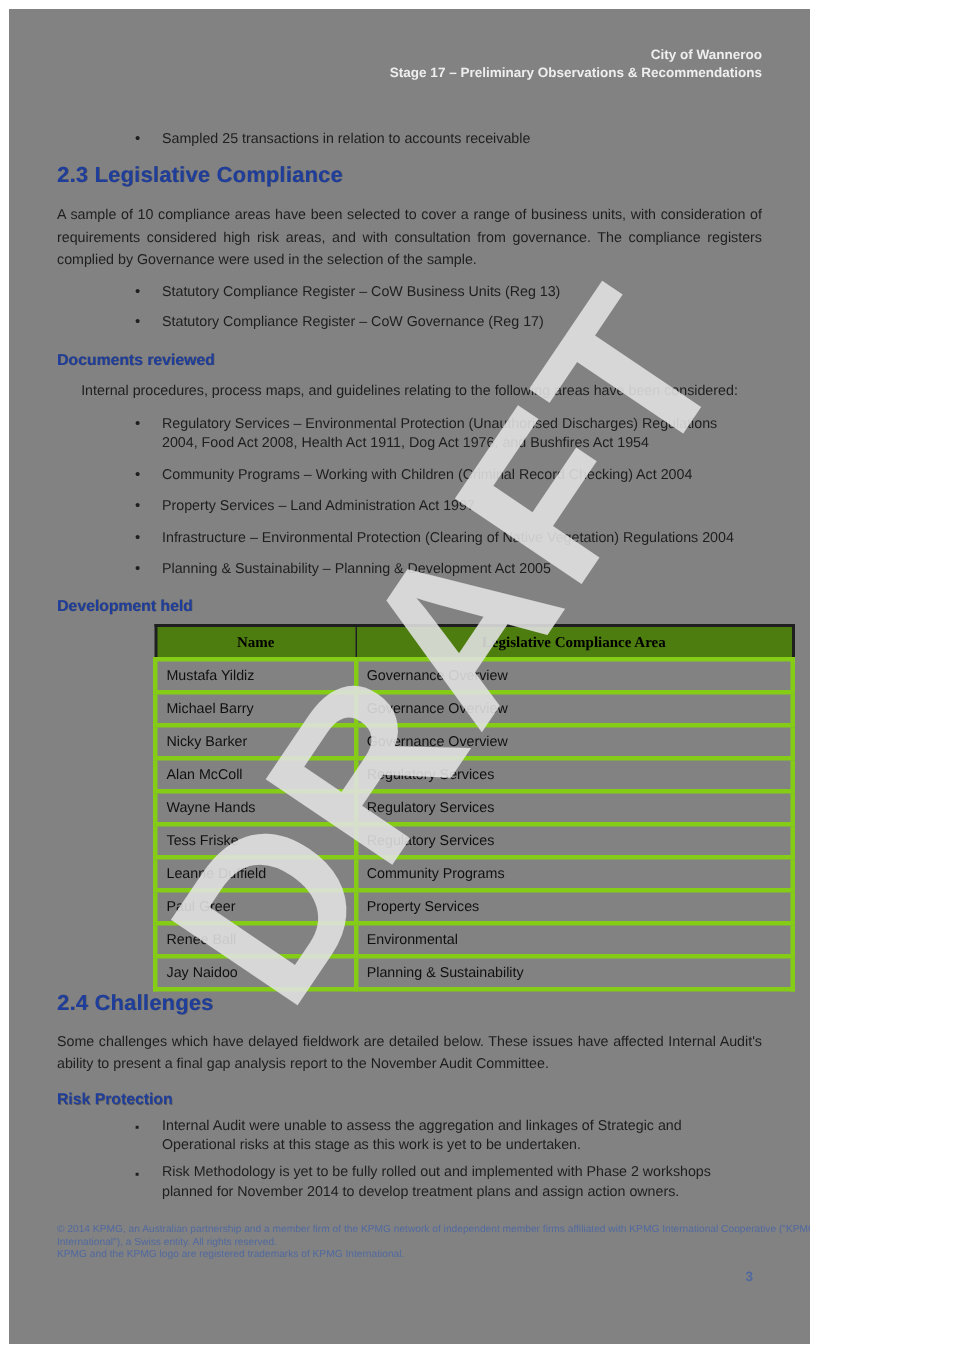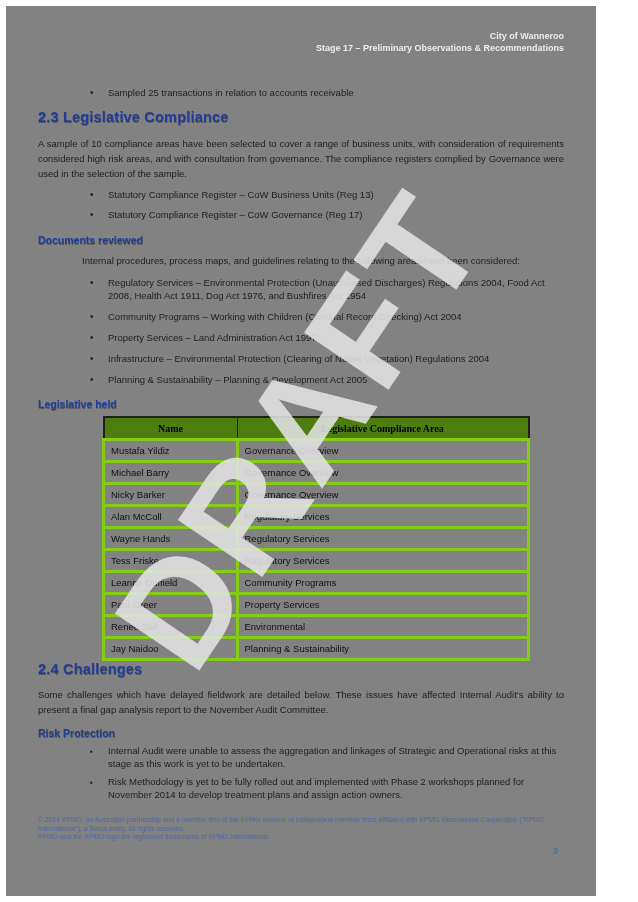--- a/index.html
+++ b/index.html
@@ -5,21 +5,21 @@
   html,body { margin:0; padding:0; }
   body {
     width:638px; height:902px;
     background:#ffffff;
     font-family:"Liberation Sans", sans-serif;
     position:relative;
     overflow:hidden;
   }
   .page {
     position:absolute; left:6px; top:6px;
-    width:590px; height:890px;
+    width:534px; height:890px;
     background:#828282;
     overflow:hidden;
   }
   .content { padding:24px 32px 0 32px; position:relative; }
 
   .doc-header {
     text-align:right;
     font-size:9px; line-height:12px;
     font-weight:bold;
     color:#eeeeee;
@@ -171,21 +171,21 @@
 
         <div class="bullet m8">
           <span>Infrastructure – Environmental Protection (Clearing of Native Vegetation) Regulations 2004</span>
         </div>
 
         <div class="bullet m8">
           <span>Planning &amp; Sustainability – Planning &amp; Development Act 2005</span>
         </div>
       </div>
 
-    <div class="sub-title m12">Legislative held</div>
+    <div class="sub-title m12">Development held</div>
 
     <table class="disc">
       <thead>
         <tr>
           <th class="col-name">Name</th>
           <th>Legislative Compliance Area</th>
         </tr>
       </thead>
       <tbody>
 

